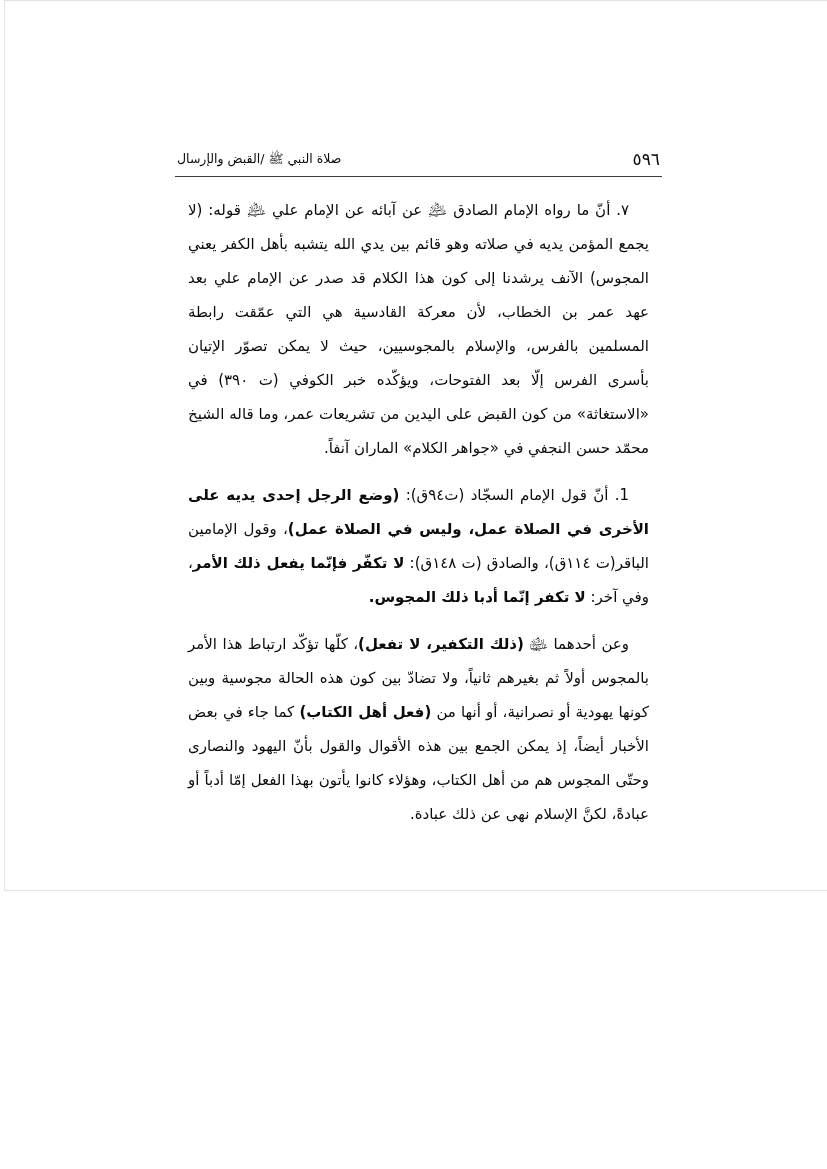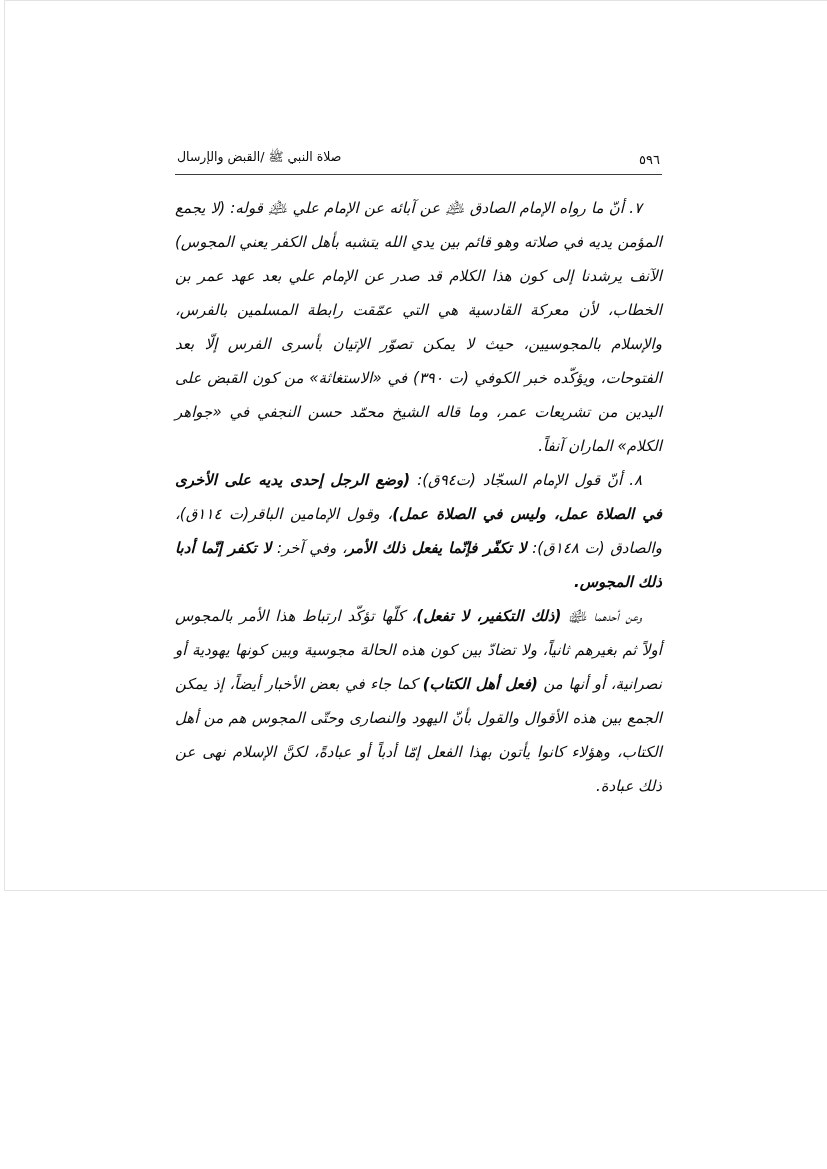--- a/index.html
+++ b/index.html
@@ -34,53 +34,52 @@
     color: #0a0a0a;
     padding: 0 2px 7px 2px;
   }
   .head-title {
     direction: rtl;
     unicode-bidi: plaintext;
     letter-spacing: 0.2px;
   }
   .head-page-num {
     direction: rtl;
-    font-size: 13px;
+    font-size: 17px;
   }
   .rule {
     border-top: 1px solid #3c3c3c;
     margin-bottom: 16px;
   }
   .body-text {
     direction: rtl;
     text-align: justify;
     font-size: 15px;
     color: #0b0b0b;
   }
   .para {
     line-height: 34px;
     text-indent: 20px;
-    margin: 0;
-    font-style: italic;
+    margin: 13px;
   }
   .para .b { font-weight: bold; }
 </style>
 </head>
 <body>
 
 <div class="page">
   <div class="content">
 
     <header class="running-head">
       <span class="head-title">صلاة النبي ﷺ /القبض والإرسال</span>
       <span class="head-page-num">٥٩٦</span>
     </header>
 
     <div class="rule"></div>
 
     <main class="body-text">
         <p class="para"><span>٧. أنّ ما رواه الإمام الصادق ﵇ عن آبائه عن الإمام علي ﵇ قوله: (لا يجمع المؤمن يديه في صلاته وهو قائم بين يدي الله يتشبه بأهل الكفر يعني المجوس) الآنف يرشدنا إلى كون هذا الكلام قد صدر عن الإمام علي بعد عهد عمر بن الخطاب، لأن معركة القادسية هي التي عمّقت رابطة المسلمين بالفرس، والإسلام بالمجوسيين، حيث لا يمكن تصوّر الإتيان بأسرى الفرس إلّا بعد الفتوحات، ويؤكّده خبر الكوفي (ت ٣٩٠) في «الاستغاثة» من كون القبض على اليدين من تشريعات عمر، وما قاله الشيخ محمّد حسن النجفي في «جواهر الكلام» الماران آنفاً.</span></p>
-        <p class="para"><span>٨. أنّ قول الإمام السجّاد (ت٩٤ق): </span><span class="b">(وضع الرجل إحدى يديه على الأخرى في الصلاة عمل، وليس في الصلاة عمل)</span><span>، وقول الإمامين الباقر(ت ١١٤ق)، والصادق (ت ١٤٨ق): </span><span class="b">لا تكفّر فإنّما يفعل ذلك الأمر</span><span>، وفي آخر: </span><span class="b">لا تكفر إنّما أدبا ذلك المجوس.</span></p>
+        <p class="para"><span>1. أنّ قول الإمام السجّاد (ت٩٤ق): </span><span class="b">(وضع الرجل إحدى يديه على الأخرى في الصلاة عمل، وليس في الصلاة عمل)</span><span>، وقول الإمامين الباقر(ت ١١٤ق)، والصادق (ت ١٤٨ق): </span><span class="b">لا تكفّر فإنّما يفعل ذلك الأمر</span><span>، وفي آخر: </span><span class="b">لا تكفر إنّما أدبا ذلك المجوس.</span></p>
         <p class="para"><span>وعن أحدهما ﵉ </span><span class="b">(ذلك التكفير، لا تفعل)</span><span>، كلّها تؤكّد ارتباط هذا الأمر بالمجوس أولاً ثم بغيرهم ثانياً، ولا تضادّ بين كون هذه الحالة مجوسية وبين كونها يهودية أو نصرانية، أو أنها من </span><span class="b">(فعل أهل الكتاب)</span><span> كما جاء في بعض الأخبار أيضاً، إذ يمكن الجمع بين هذه الأقوال والقول بأنّ اليهود والنصارى وحتّى المجوس هم من أهل الكتاب، وهؤلاء كانوا يأتون بهذا الفعل إمّا أدباً أو عبادةً، لكنَّ الإسلام نهى عن ذلك عبادة.</span></p>
       </main>
 
   </div>
 </div>
 
 </body></html>

